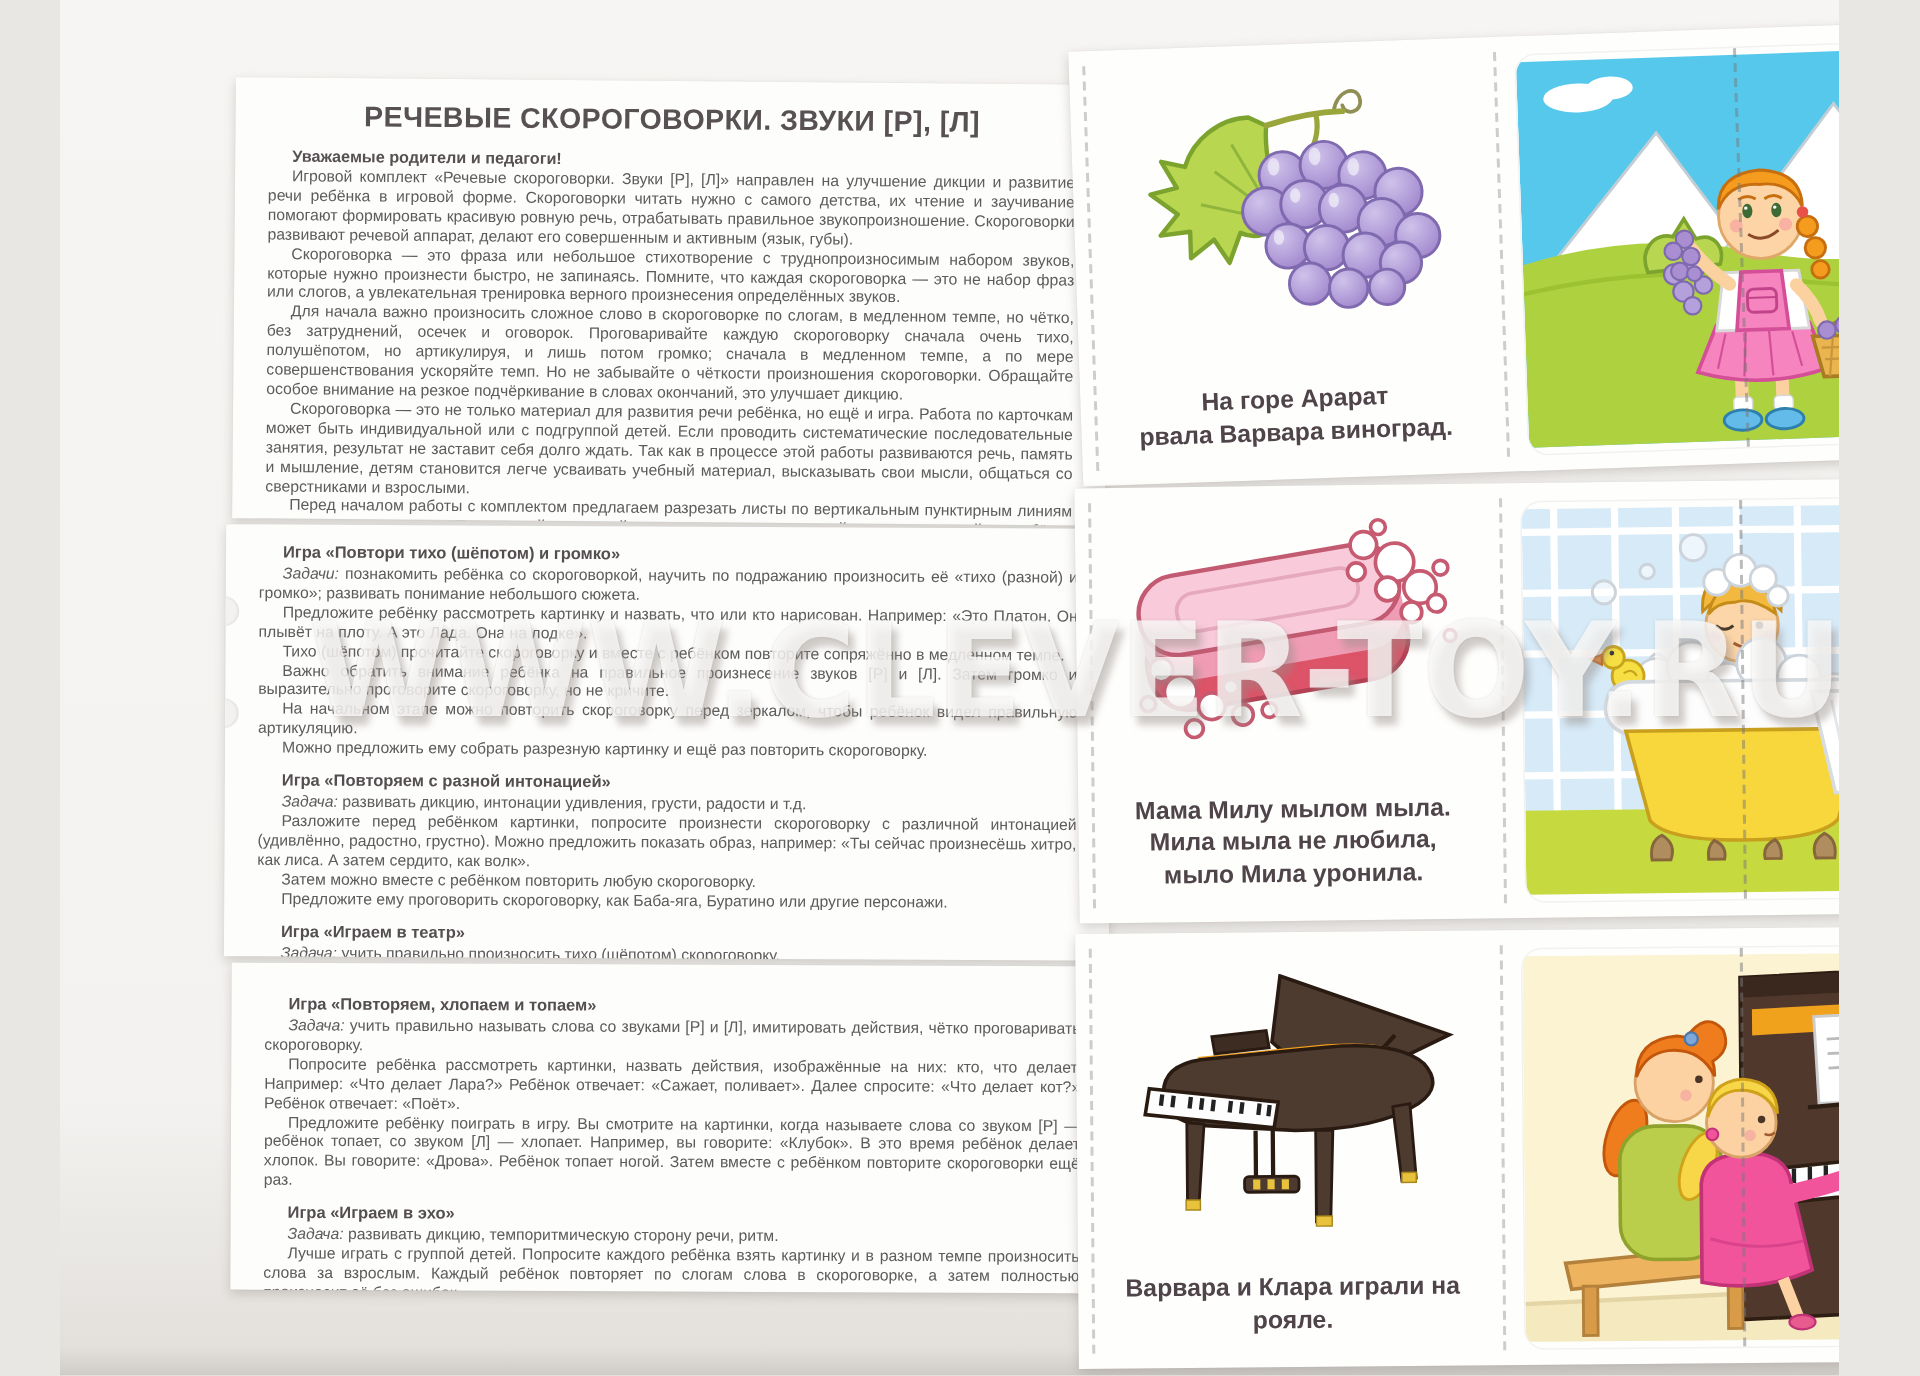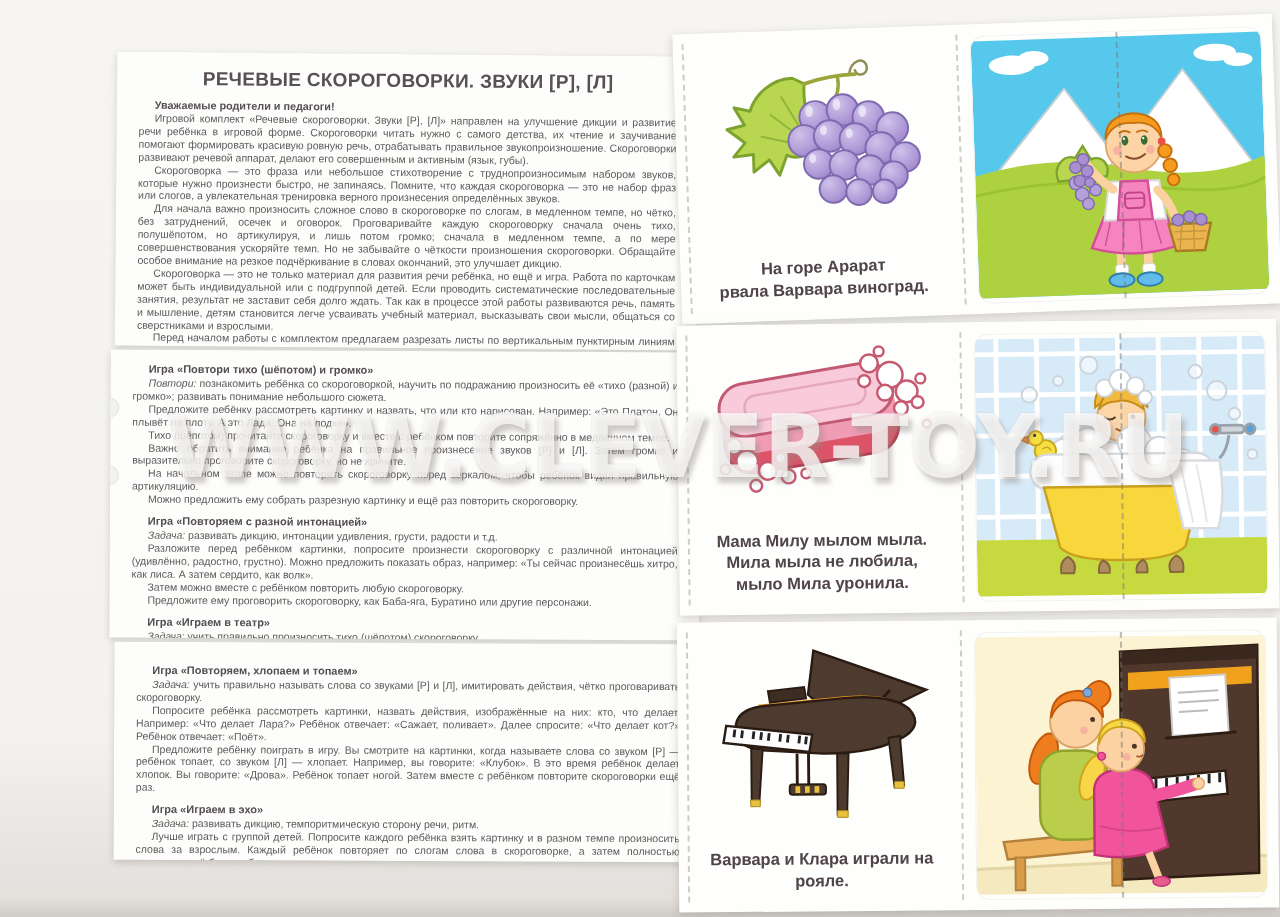--- a/index.html
+++ b/index.html
@@ -1,18 +1,18 @@
 <!DOCTYPE html>
 <html><head>
 <meta charset="utf-8">
 <style>
   html,body{margin:0;padding:0;background:#e9e7e4;}
-  .stage{position:relative;width:1280px;height:917px;overflow:hidden;
+  .stage{position:relative;width:1186px;height:917px;overflow:hidden;
          background:linear-gradient(180deg,#f6f5f3 0%,#f3f2f0 80%,#e3e0dc 98%,#cfccc8 100%);
-         font-family:"Liberation Sans",sans-serif;}
+         font-family:"Liberation Sans",sans-serif;margin-left:40px;}
   
   .text-sheet{position:absolute;background:#fdfdfc;box-sizing:border-box;
               box-shadow:0 3px 7px rgba(118,110,102,.28), 0 0 1px rgba(0,0,0,.08);
               overflow:hidden;z-index:10;}
   .t1{left:116px;top:54px;width:582px;height:294px;transform:rotate(.5deg);padding:14px 22px 8px;}
   .t2{left:110px;top:351px;width:590px;height:288px;transform:rotate(.3deg);padding:13px 22px 8px;}
   .t3{left:114px;top:643px;width:588px;height:218px;transform:rotate(.25deg);padding:22px 22px 8px;}
   .notch{position:absolute;width:20px;height:20px;border-radius:50%;background:#f3f2f0;
          box-shadow:inset -1px 0 2px rgba(0,0,0,.08);left:-11px;}
   .title{font-size:19px;font-weight:bold;color:#585153;text-align:center;margin:2px 0 9px;letter-spacing:.3px;}
@@ -61,21 +61,21 @@
     <p class="bp">Скороговорка — это фраза или небольшое стихотворение с труднопроизносимым набором звуков, которые нужно произнести быстро, не запинаясь. Помните, что каждая скороговорка — это не набор фраз или слогов, а увлекательная тренировка верного произнесения определённых звуков.</p>
     <p class="bp">Для начала важно произносить сложное слово в скороговорке по слогам, в медленном темпе, но чётко, без затруднений, осечек и оговорок. Проговаривайте каждую скороговорку сначала очень тихо, полушёпотом, но артикулируя, и лишь потом громко; сначала в медленном темпе, а по мере совершенствования ускоряйте темп. Но не забывайте о чёткости произношения скороговорки. Обращайте особое внимание на резкое подчёркивание в словах окончаний, это улучшает дикцию.</p>
     <p class="bp">Скороговорка — это не только материал для развития речи ребёнка, но ещё и игра. Работа по карточкам может быть индивидуальной или с подгруппой детей. Если проводить систематические последовательные занятия, результат не заставит себя долго ждать. Так как в процессе этой работы развиваются речь, память и мышление, детям становится легче усваивать учебный материал, высказывать свои мысли, общаться со сверстниками и взрослыми.</p>
     <p class="bp">Перед началом работы с комплектом предлагаем разрезать листы по вертикальным пунктирным линиям на отдельные карточки. Под каждой картинкой представлен текст, который читает взрослый, а ребёнок повторяет за ним. Заниматься с карточками можно за столом или на полу, раскладывая их перед ребёнком. Не допускайте переутомления детей — сначала длительность занятия не должна превышать 5–10 минут, постепенно её можно увеличивать.</p>
   </section>
 
   <section class="text-sheet t2">
     <span class="notch" style="top:48px"></span>
     <span class="notch" style="top:116px"></span>
     <h3 class="game first">Игра «Повтори тихо (шёпотом) и громко»</h3>
-    <p class="bp"><span class="lead">Повтори:</span> <span>познакомить ребёнка со скороговоркой, научить по подражанию произносить её «тихо (разной) и громко»; развивать понимание небольшого сюжета.</span></p>
+    <p class="bp"><span class="lead">Задачи:</span> <span>познакомить ребёнка со скороговоркой, научить по подражанию произносить её «тихо (разной) и громко»; развивать понимание небольшого сюжета.</span></p>
     <p class="bp">Предложите ребёнку рассмотреть картинку и назвать, что или кто нарисован. Например: «Это Платон. Он плывёт на плоту. А это Лада. Она на лодке».</p>
     <p class="bp">Тихо (шёпотом) прочитайте скороговорку и вместе с ребёнком повторите сопряжённо в медленном темпе.</p>
     <p class="bp">Важно обратить внимание ребёнка на правильное произнесение звуков [Р] и [Л]. Затем громко и выразительно проговорите скороговорку, но не кричите.</p>
     <p class="bp">На начальном этапе можно повторить скороговорку перед зеркалом, чтобы ребёнок видел правильную артикуляцию.</p>
     <p class="bp">Можно предложить ему собрать разрезную картинку и ещё раз повторить скороговорку.</p>
     <h3 class="game">Игра «Повторяем с разной интонацией»</h3>
     <p class="bp"><span class="lead">Задача:</span> <span>развивать дикцию, интонации удивления, грусти, радости и т.д.</span></p>
     <p class="bp">Разложите перед ребёнком картинки, попросите произнести скороговорку с различной интонацией (удивлённо, радостно, грустно). Можно предложить показать образ, например: «Ты сейчас произнесёшь хитро, как лиса. А затем сердито, как волк».</p>
     <p class="bp">Затем можно вместе с ребёнком повторить любую скороговорку.</p>
     <p class="bp">Предложите ему проговорить скороговорку, как Баба-яга, Буратино или другие персонажи.</p>

